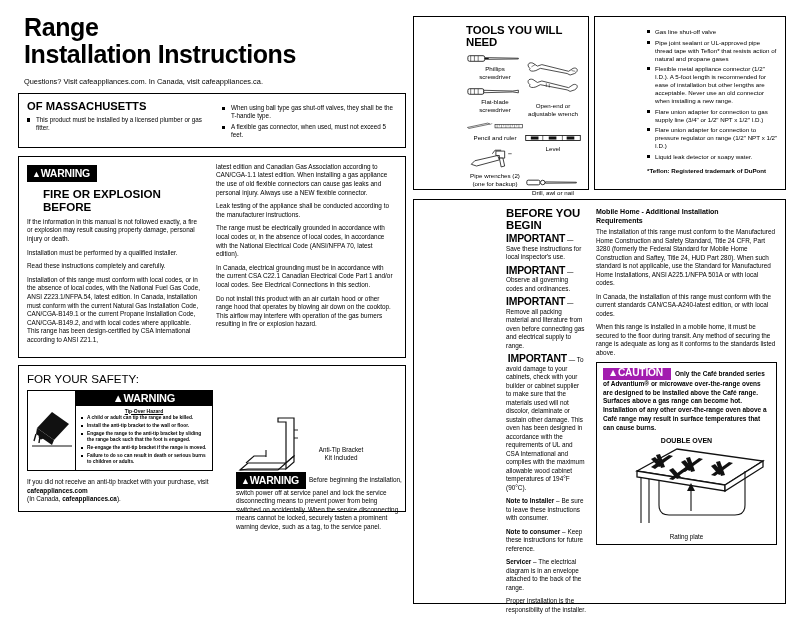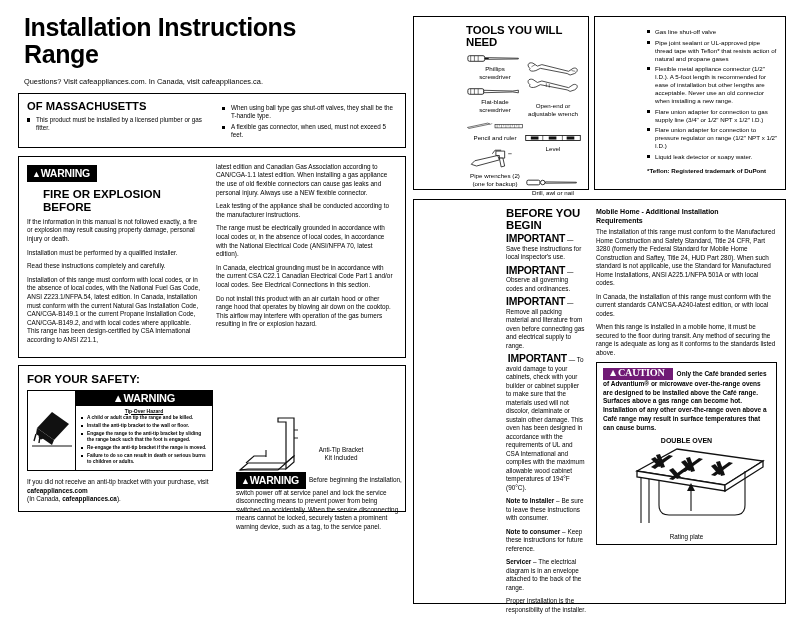--- a/index.html
+++ b/index.html
@@ -55,21 +55,21 @@
   .warn-box { padding: 6px 8px 7px 8px; margin-top: 8px; display: flex; gap: 12px; }
   .warn-c1 { width: 177px; }
   .warn-c2 { width: 177px; }
   .warn-title {
     font-size: 11.6px; font-weight: bold; line-height: 13px; margin: 5px 0 5px 16px;
   }
   .warn-box p { margin: 0 0 5px 0; font-size: 6.4px; line-height: 8.6px; }
 
   
   .safety-box { margin-top: 7px; padding: 6px 8px 7px 8px; }
-  .safety-head { font-size: 11.6px; font-weight: bold; margin-bottom: 5px; }
+  .safety-head { font-size: 11.6px; font-weight: normal; margin-bottom: 5px; }
 
   .tipover {
     display: flex; border: 1px solid #000; width: 100%;
   }
   .tipover-img {
     width: 48px; border-right: 1px solid #000;
     display: flex; align-items: center; justify-content: center; padding: 2px;
   }
   .tipover-body { flex: 1; }
   .tipover-bar {
@@ -126,42 +126,42 @@
 
   .begin-inner { display: flex; padding: 7px 8px 6px 8px; height: 100%; }
   .begin-c1 { width: 176px; padding-right: 10px; margin-left: 40px; }
   .begin-c2 { width: 181px; }
   .begin-c1 p, .begin-c2 p { margin: 0 0 5px 0; font-size: 6.4px; line-height: 8.5px; }
   .imp { font-size: 10.4px; font-weight: bold; letter-spacing: -0.2px; }
   .mh-head { font-size: 7px; font-weight: bold; line-height: 9px; margin-bottom: 3px; }
 
   .caution-box { border: 1.4px solid #000; padding: 5px 6px 4px 6px; margin-top: 5px; }
   .caution-bar {
-    display: inline-block; background: #701a75; color: #fff; font-weight: bold;
+    display: inline-block; background: #a21caf; color: #fff; font-weight: bold;
     font-size: 10.2px; padding: 1px 8px 2px 5px; letter-spacing: -0.2px;
-    vertical-align: middle; margin-right: 4px; font-family: Liberation Serif, serif;
+    vertical-align: middle; margin-right: 4px;
   }
   .caution-box p { margin: 0; font-size: 6.5px; line-height: 8.8px; font-weight: bold; }
   .dbl-oven { text-align: center; font-size: 7px; font-weight: bold; margin-top: 4px; }
   .oven-fig { position: relative; height: 88px; margin-top: 1px; }
   .rating-lbl { text-align: center; font-size: 6.3px; }
 
   svg { display: block; }
   .ctr { display:flex; justify-content:center; }
 </style>
 </head>
 <body>
 
 <div class="page">
 
   <div class="left-col">
 
     <div class="doc-title">
+      <div>Range</div>
       <div>Installation Instructions</div>
-      <div>Range</div>
     </div>
 
     <div class="doc-sub">Questions? Visit cafeappliances.com. In Canada, visit cafeappliances.ca.</div>
 
     <div class="box mass-box">
       <div class="mass-left">
         <div class="mass-head">
           <div>OF MASSACHUSETTS</div>
         </div>
         <ul class="bul">

